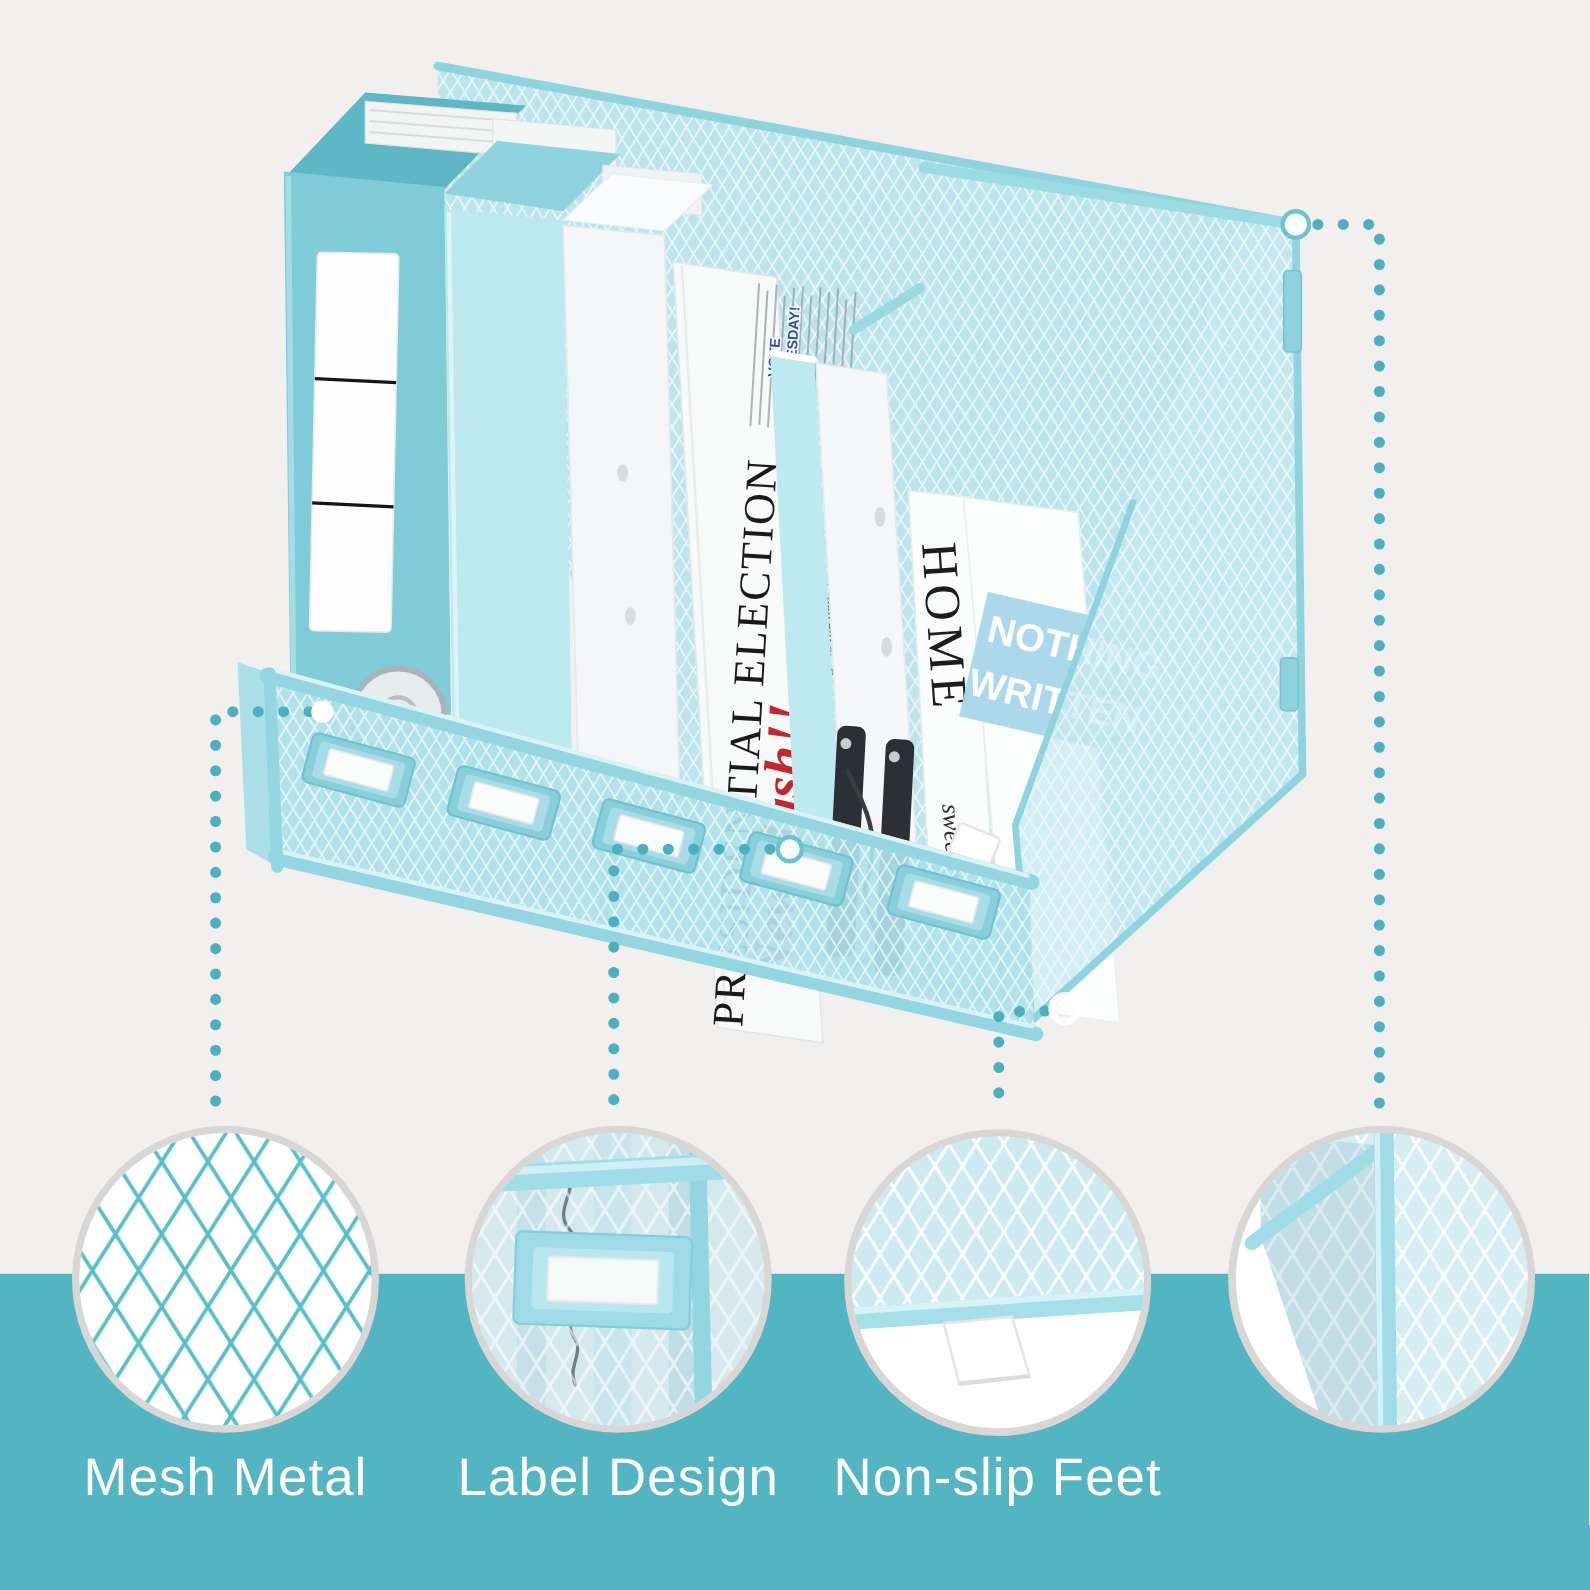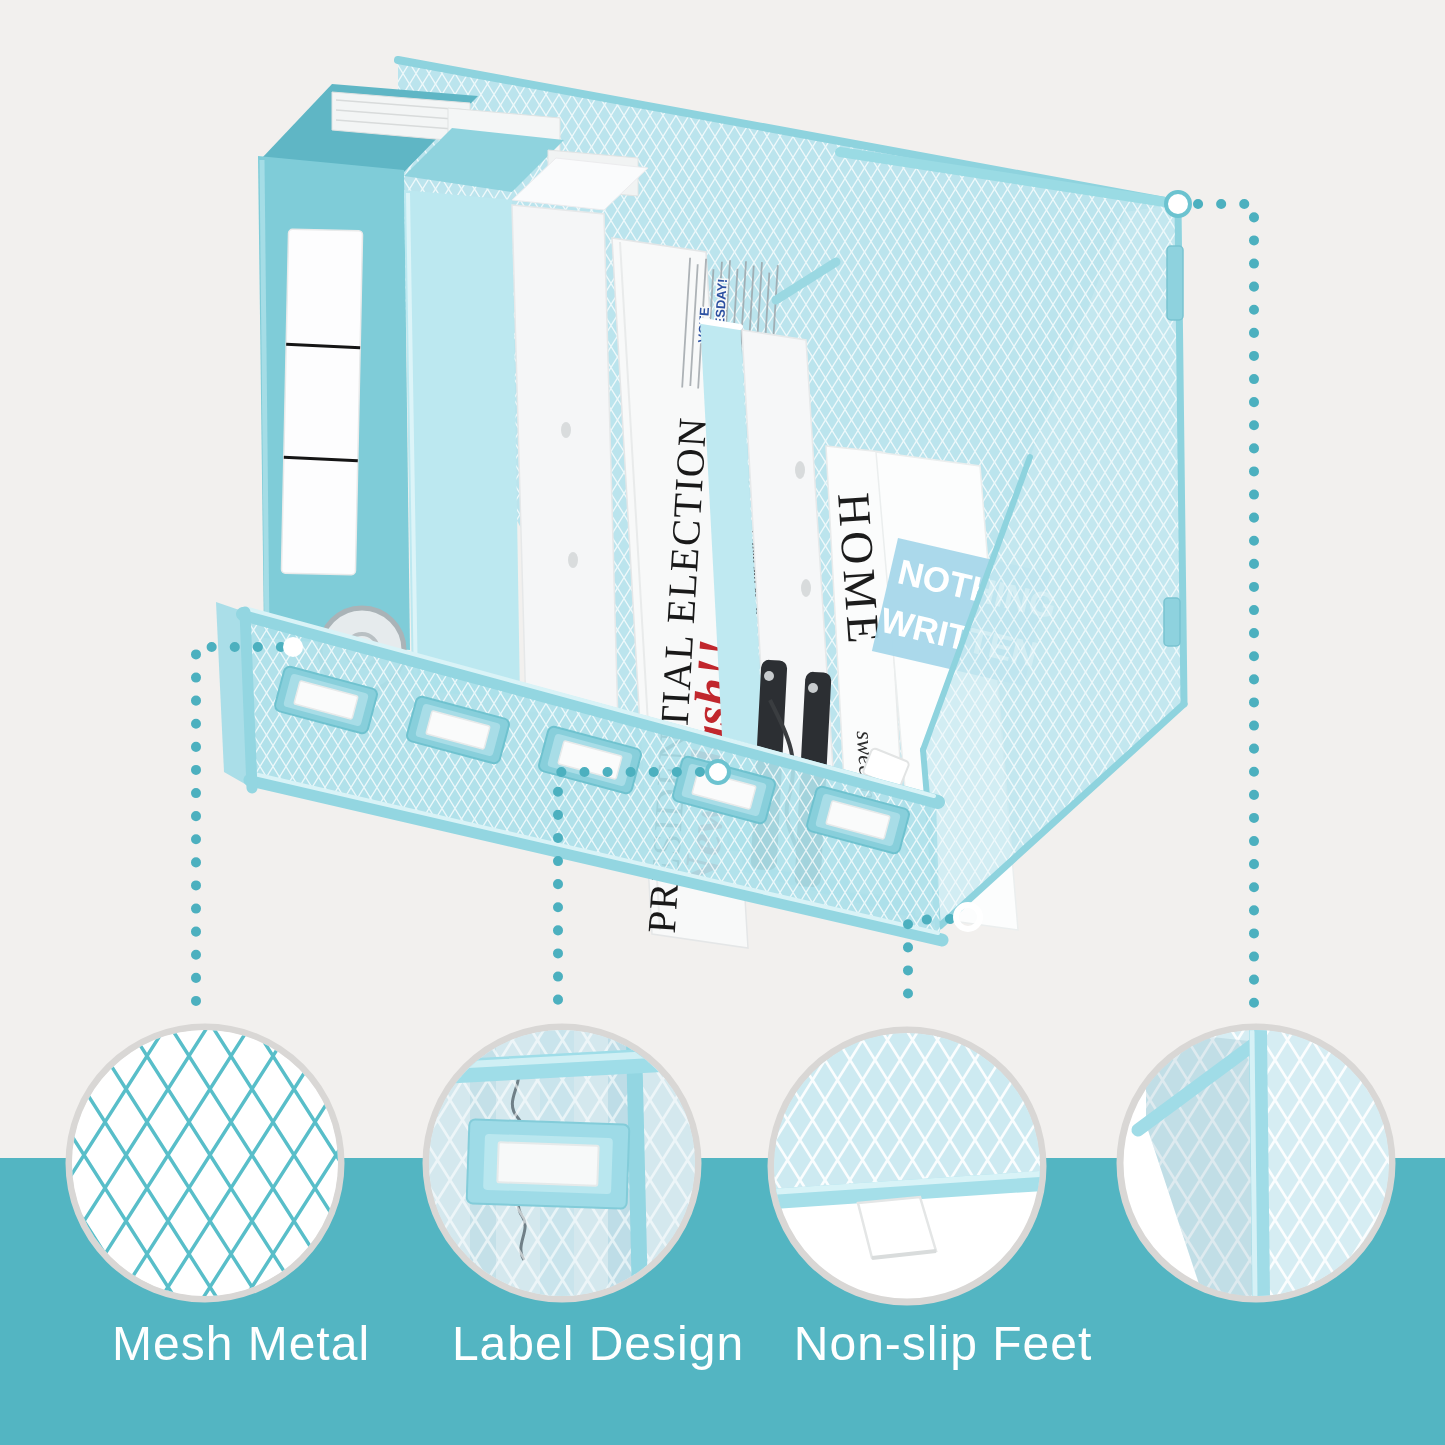--- a/index.html
+++ b/index.html
@@ -1,21 +1,21 @@
 <!DOCTYPE html>
 <html><head>
 <meta charset="utf-8">
 <style>
   html,body{margin:0;padding:0;background:#e9e7e6;}
   .stage{position:relative;width:1445px;height:1445px;background:#f2f0ee;overflow:hidden;
          font-family:"Liberation Sans",sans-serif;}
   .stage svg{position:absolute;left:0;top:0;}
   .feat{position:absolute;top:1316px;transform:translateX(-50%);
         font-size:48px;font-weight:500;letter-spacing:1px;color:#ffffff;white-space:nowrap;
-        font-family:"Liberation Sans",sans-serif;margin-left:36px;}
+        font-family:"Liberation Sans",sans-serif;}
   .f1{left:205px}.f2{left:562px}.f3{left:907px}.f4{left:1252px}
 </style>
 </head>
 <body>
 
 <div class="stage">
 <svg width="1445" height="1445" viewBox="0 0 1445 1445">
   <defs>
     <pattern id="meshWhiteS" width="13" height="21" patternUnits="userSpaceOnUse">
       <path d="M0,10.5 L6.5,0 L13,10.5 L6.5,21 Z" fill="none" stroke="rgba(255,255,255,0.75)" stroke-width="1.4"></path>

